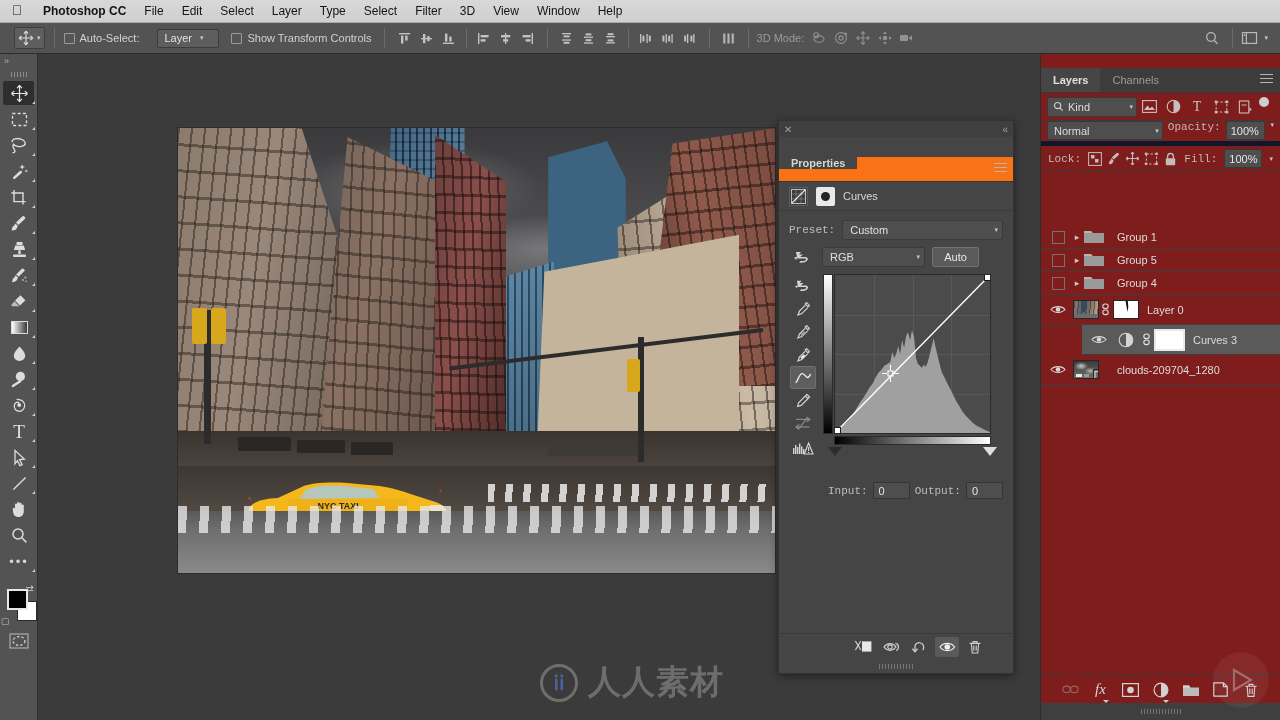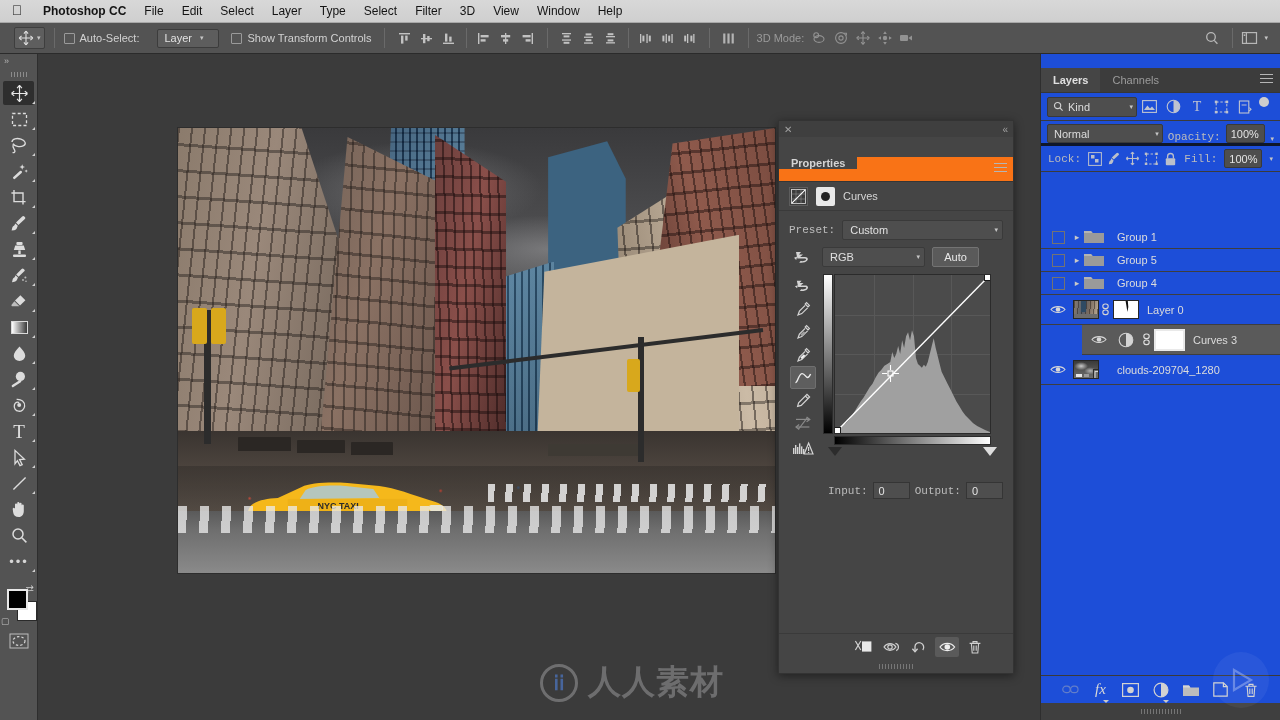--- a/index.html
+++ b/index.html
@@ -337,21 +337,21 @@
   #pp-resize {
     position: absolute; left: 0; right: 0; bottom: 0; height: 14px; background: #454545;
     display: flex; align-items: center; justify-content: center;
   }
   #pp-resize span { width: 34px; height: 5px;
     background: repeating-linear-gradient(90deg,#777 0 1px,transparent 1px 3px); }
 
   
   #right-dock {
     position: absolute; left: 1040px; top: 54px; width: 240px; height: 666px;
-    background: #1d4ed8; border-left: 1px solid #2e2e2e;
+    background: #7f1d1d; border-left: 1px solid #2e2e2e;
   }
   #rd-grip { height: 14px; }
   #layers-tabs {
     height: 25px; background: #3c3c3c; display: flex; align-items: stretch; position: relative;
     border-bottom: 1px solid #363636;
   }
   #layers-tabs .tab {
     display: flex; align-items: center; padding: 0 12px; font-size: 11px; color: #9c9c9c;
   }
   #layers-tabs .tab.active { background: #454545; color: #e0e0e0; font-weight: bold; }
@@ -364,22 +364,22 @@
   }
   #kind-select {
     width: 90px; height: 20px; background: #4e4e4e; border: 1px solid #393939;
     border-radius: 2px; display: flex; align-items: center; gap: 4px;
     padding: 0 3px 0 5px; color: #dcdcdc; font-size: 11px;
   }
   .fico { width: 24px; height: 22px; display: flex; align-items: center; justify-content: center; opacity: .9; }
   #filter-toggle { width: 13px; height: 20px; display: flex; align-items: flex-start; justify-content: center; }
   #filter-toggle i { width: 10px; height: 10px; border-radius: 50%; background: #cdcdcd; }
   #blend-row {
-    height: 25px; display: flex; align-items: flex-end; gap: 5px; padding: 0 6px;
-    border-bottom: 3px solid #0f172a;
+    height: 25px; display: flex; align-items: flex-start; gap: 5px; padding: 0 6px;
+    border-bottom: 5px solid #0f172a;
   }
   #blend-select {
     width: 120px; height: 19px; background: #4e4e4e; border: 1px solid #393939;
     border-radius: 2px; display: flex; align-items: center; justify-content: space-between;
     padding: 0 3px 0 6px; color: #dcdcdc; font-size: 11px;
   }
   .num-field {
     height: 19px; background: #4e4e4e; border: 1px solid #393939; border-radius: 2px;
     display: flex; align-items: center; padding: 0 4px; color: #e4e4e4; font-size: 11px;
   }

